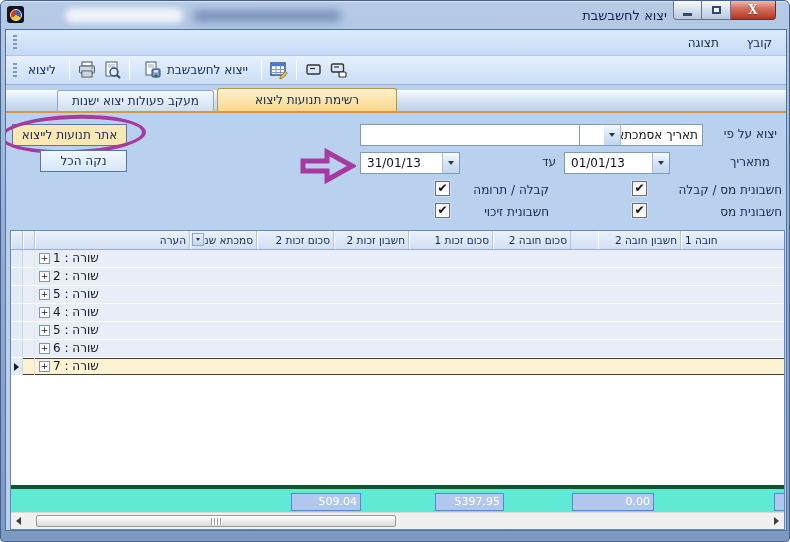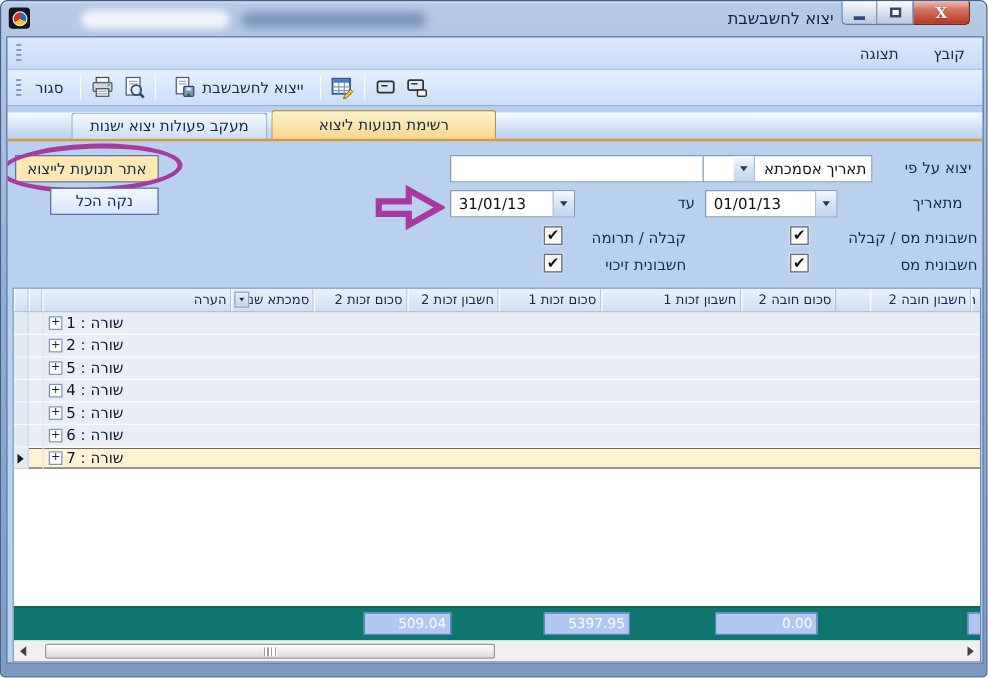--- a/index.html
+++ b/index.html
@@ -116,22 +116,22 @@
   .indcell{position:absolute;left:12px;top:0;width:12px;height:100%;border-right:1px solid #dde5f0;}
   .expand{position:absolute;left:28px;top:3px;width:11px;height:11px;background:#fff;
     border:1px solid #7e96b5;font-size:9px;line-height:9px;text-align:center;color:#222;}
   .rowlabel{position:absolute;left:42px;top:1px;direction:rtl;font-size:12px;color:#0f172a;
     white-space:nowrap;}
   .grow.selected{background:#fdf3d3;
     box-shadow:inset 0 1px 0 #3f3f3f,inset 0 -1px 0 #3f3f3f;}
   .selarrow{width:0;height:0;border-left:5px solid #1a1a1a;border-top:4px solid transparent;
     border-bottom:4px solid transparent;}
 
-  .gfooter{position:absolute;left:0;right:0;bottom:17px;height:27px;background:#0f766e;
-    border-top:1px solid #14532d;}
+  .gfooter{position:absolute;left:0;right:0;bottom:17px;height:27px;background:#5eead4;
+    border-top:4px solid #14532d;}
   .total-box{position:absolute;top:4px;height:18px;background:#b1c7f0;border:1px solid #5f85ca;
     color:#fff;font-size:11px;line-height:16px;text-align:right;padding:0 3px;direction:ltr;
     white-space:nowrap;overflow:hidden;}
 
   .hscroll{position:absolute;left:0;right:0;bottom:0;height:17px;background:#f0f0f0;
     border-top:1px solid #d9d9d9;}
   .sarrow{position:absolute;top:4px;width:0;height:0;}
   .sarrow.left{left:5px;border-top:4px solid transparent;border-bottom:4px solid transparent;
     border-right:5px solid #404040;}
   .sarrow.right{right:5px;border-top:4px solid transparent;border-bottom:4px solid transparent;
@@ -173,21 +173,21 @@
       <div class="grip"></div>
       <div class="menu-items">
         <div class="menu-item">קובץ</div>
         <div class="menu-item">תצוגה</div>
       </div>
     </div>
 
     <div class="toolbar">
       <div class="grip"></div>
       <div class="tbtn">
-          <span>סגור</span>
+          <span>ליצוא</span>
         </div>
       <div class="tsep"></div>
       <div class="ticon">
         <svg width="20" height="20" viewBox="0 0 20 20">
           <rect x="5" y="2" width="10" height="4" fill="#fff" stroke="#4a4a4a"></rect>
           <rect x="2.5" y="6" width="15" height="7" rx="1" fill="#cfd6e4" stroke="#4a5a78"></rect>
           <rect x="5" y="11" width="10" height="6" fill="#fff" stroke="#4a4a4a"></rect>
           <rect x="6" y="12.5" width="8" height="1" fill="#9aaabb"></rect>
           <rect x="6" y="14.5" width="8" height="1" fill="#9aaabb"></rect>
           <circle cx="15" cy="8" r="1" fill="#5bbf3f"></circle>
@@ -248,21 +248,21 @@
       <div class="tab inactive">מעקב פעולות יצוא ישנות</div>
       <div class="tab active">רשימת תנועות ליצוא</div>
     </div>
 
     <div class="btn find-btn">אתר תנועות לייצוא</div>
     <div class="abs ellipse"></div>
     <div class="btn clear-btn">נקה הכל</div>
 
     <div class="lbl" style="right:9px;top:97px;">יצוא על פי</div>
     <div class="field" style="left:354px;top:94px;width:220px;"></div>
-    <div class="combo" style="left:556px;top:94px;width:136px;padding-left:24px;">
+    <div class="combo" style="left:573px;top:94px;width:124px;padding-left:24px;">
       <div class="combo-btn left">
           <div class="tri-down"></div>
         </div>
       <div class="combo-val rtl">תאריך אסמכתא</div>
     </div>
 
     <div class="lbl" style="right:16px;top:125px;">מתאריך</div>
     <div class="combo" style="left:558px;top:122px;width:106px;">
       <div class="combo-val ltr">01/01/13</div>
       <div class="combo-btn right">
@@ -305,21 +305,20 @@
         <div class="hc" style="width:155px;">הערה</div>
         <div class="hc filter" style="width:67px;">
           <div class="filter-btn">
               <div class="tri-down"></div>
             </div>
           <span>סמכתא שניה</span>
         </div>
         <div class="hc" style="width:77px;">סכום זכות 2</div>
         <div class="hc" style="width:75px;">חשבון זכות 2</div>
         <div class="hc" style="width:84px;">סכום זכות 1</div>
-        <div class="hc" style="width:115px;">חשבון זכות 1</div>
         <div class="hc" style="width:78px;">סכום חובה 2</div>
         <div class="hc" style="width:83px;margin-left:27px;">חשבון חובה 2</div>
         <div class="hc cut">חובה 1</div>
       </div>
 
       <div class="grow">
         <div class="selcell"></div>
           <div class="indcell"></div>
         <div class="expand">+</div>
         <div class="rowlabel">שורה : 1</div>

